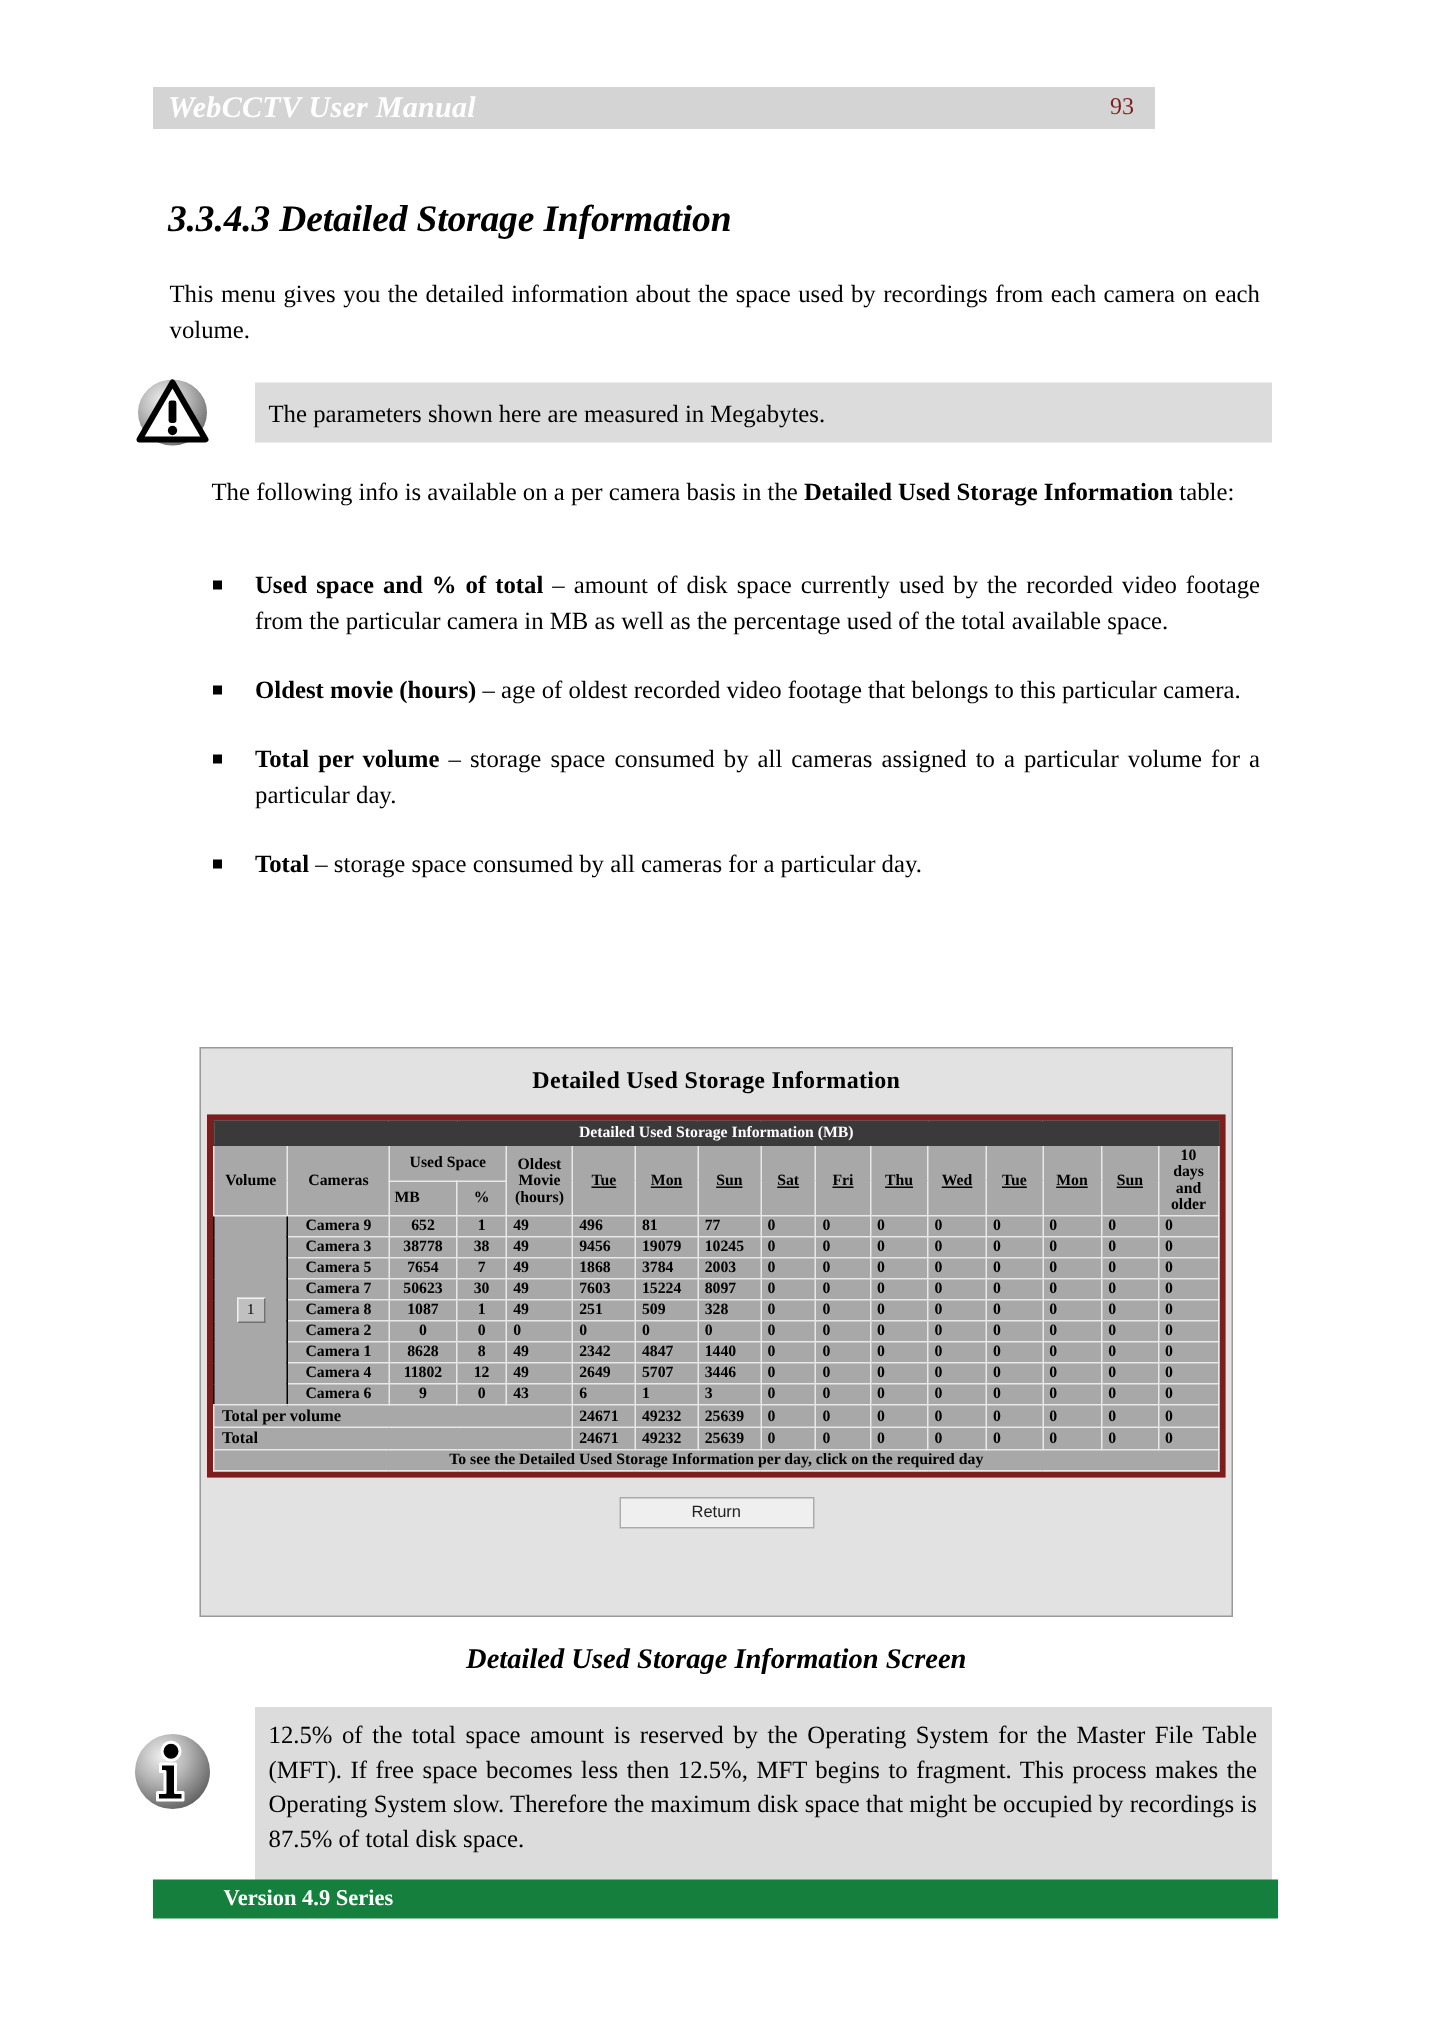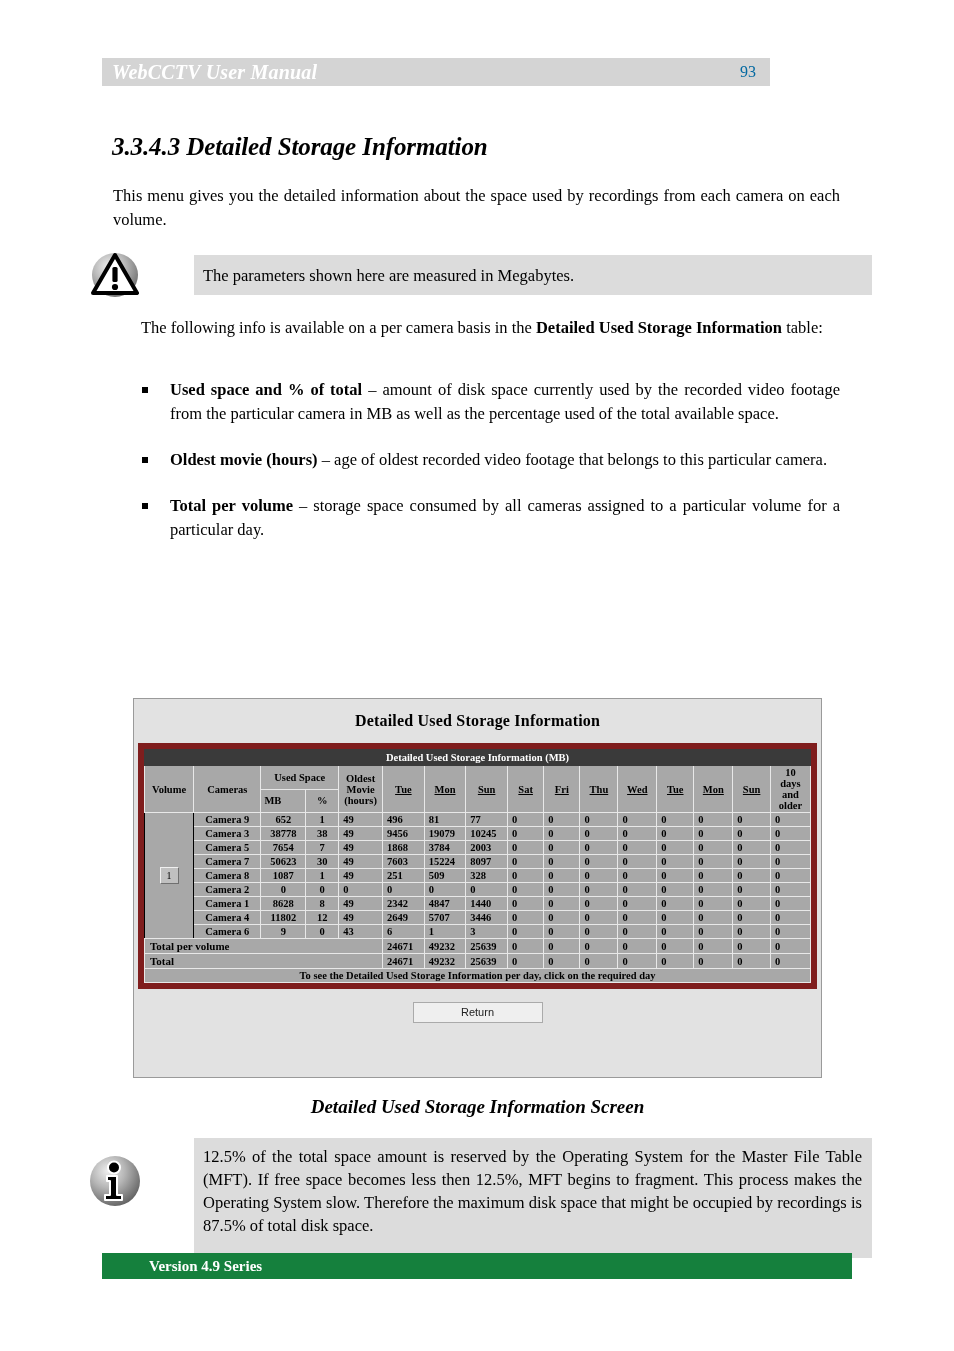--- a/index.html
+++ b/index.html
@@ -32,21 +32,21 @@
   }
   .header-title {
     font-size: 20px;
     font-weight: bold;
     font-style: italic;
     color: #ffffff;
     letter-spacing: 0.2px;
   }
   .header-page {
     font-size: 16px;
-    color: #0369a1;
+    color: #7f1d1d;
     font-weight: normal;
   }
 
   
   .section-heading {
     position: absolute;
     left: 112px;
     top: 133px;
     width: 740px;
     font-size: 25px;
@@ -70,21 +70,20 @@
   b, strong { font-weight: bold; }
 
   
   .note-box {
     position: absolute;
     background: #dcdcdc;
     box-sizing: border-box;
     font-size: 16.5px;
     line-height: 23px;
     text-align: justify;
-    margin-left: 24px;
   }
   #note-megabytes {
     left: 170px;
     top: 255px;
     width: 678px;
     height: 40px;
     padding: 9px 14px 0 9px;
   }
   #note-mft {
     left: 170px;
@@ -147,21 +146,21 @@
   .figure-title {
     text-align: center;
     font-size: 16px;
     font-weight: bold;
     padding-top: 13px;
     padding-bottom: 13px;
     letter-spacing: 0.2px;
   }
   .table-wrap {
     margin: 0 4px;
-    border: 6px solid #7f1d1d;
+    border: 4px solid #7f1d1d;
     background: #a8a8a8;
   }
   table.storage {
     border-collapse: collapse;
     width: 100%;
     font-size: 10.5px;
     font-family: "Liberation Serif", serif;
   }
   table.storage td, table.storage th {
     border: 1px solid #e8e8e8;
@@ -308,20 +307,23 @@
 
 <div class="bullets">
   <div class="bullet">
     <span class="sq"></span><b>Used space and % of total</b><span> – amount of disk space currently used by the recorded video footage from the particular camera in MB as well as the percentage used of the total available space.</span>
   </div>
   <div class="bullet">
     <span class="sq"></span><b>Oldest movie (hours)</b><span> – age of oldest recorded video footage that belongs to this particular camera.</span>
   </div>
   <div class="bullet">
     <span class="sq"></span><b>Total per volume</b><span> – storage space consumed by all cameras assigned to a particular volume for a particular day.</span>
+  </div>
+  <div class="bullet">
+    <span class="sq"></span><b>Total</b><span> – storage space consumed by all cameras for a particular day.</span>
   </div>
 </div>
 
 <div class="figure">
   <div class="figure-title">Detailed Used Storage Information</div>
   <div class="table-wrap">
     <table class="storage">
       <thead>
         <tr>
           <td class="tbl-caption" colspan="16">Detailed Used Storage Information (MB)</td>

